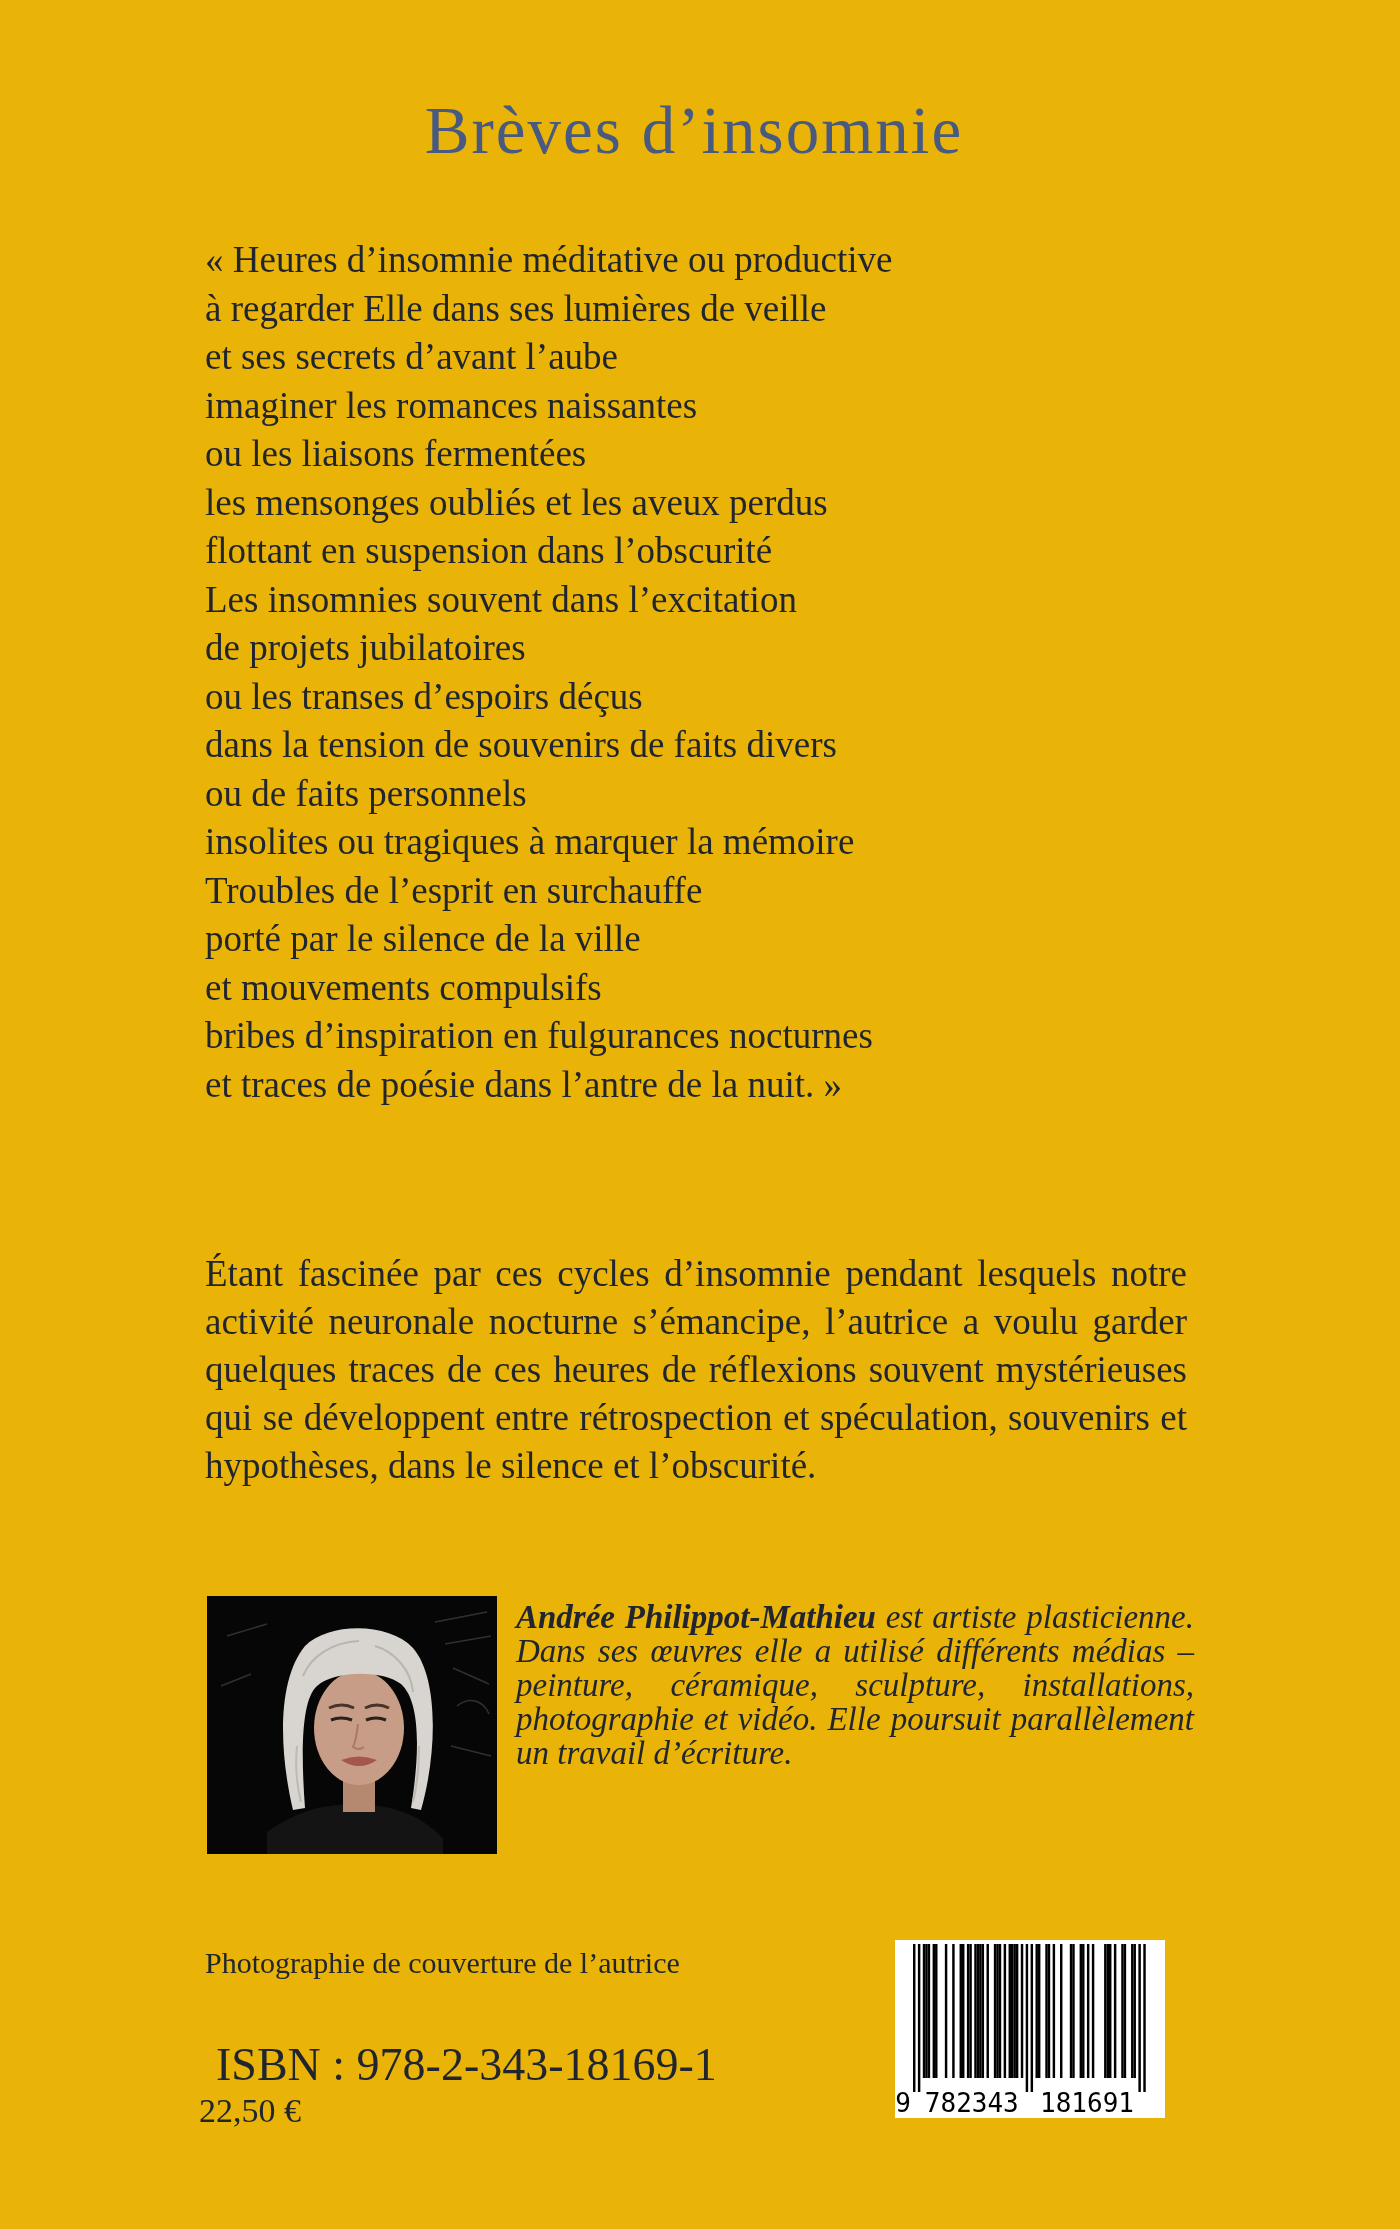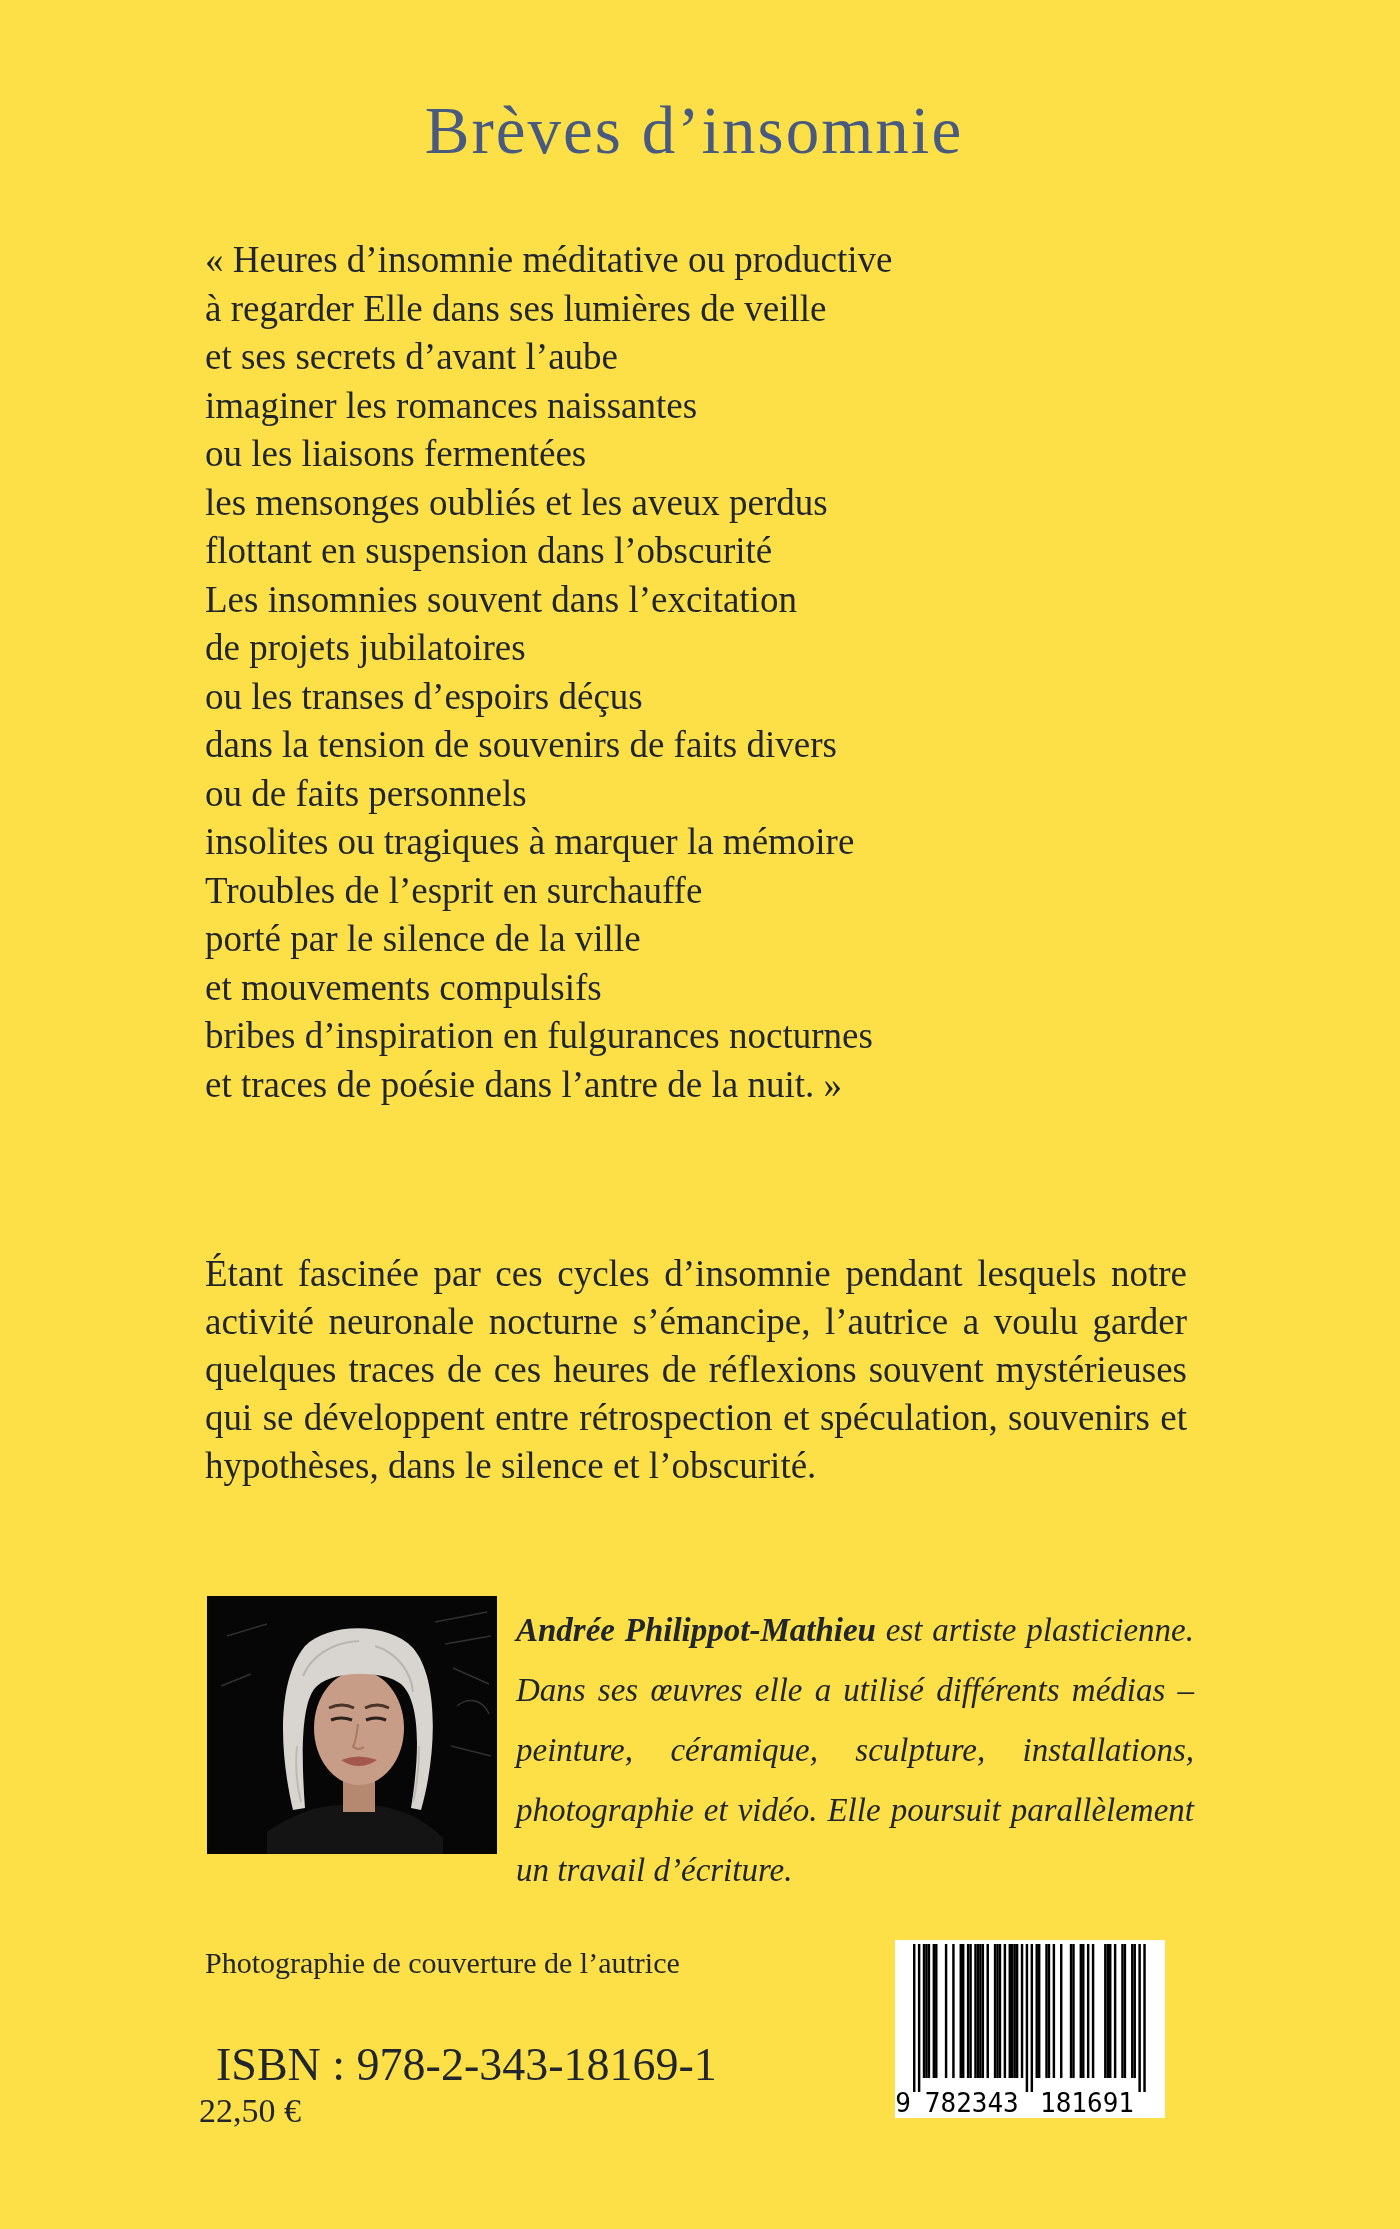--- a/index.html
+++ b/index.html
@@ -2,21 +2,21 @@
 <html style="--title_color: #485a80; --text_color: #21262e;"><head>
 <meta charset="utf-8">
 <style>
   * { margin: 0; padding: 0; box-sizing: border-box; }
   html, body { background: #ffffff; }
   .page {
     position: relative;
     width: 1400px;
     height: 2229px;
     margin: 0 auto;
-    background: #fde047;
+    background: #eab308;
     font-family: "Liberation Serif", serif;
     color: var(--text_color, #21262e);
     overflow: hidden;
   }
   .title {
     position: absolute;
     top: 92px; left: 204px; width: 980px;
     text-align: center;
     font-size: 67px;
     font-weight: 400;
@@ -39,21 +39,21 @@
   .author-photo {
     position: absolute;
     top: 1596px; left: 207px;
     width: 290px; height: 258px;
     display: block;
   }
   .bio {
     position: absolute;
     top: 1600px; left: 516px; width: 678px;
     font-size: 33px;
-    line-height: 60px;
+    line-height: 34px;
     font-style: italic;
     text-align: justify;
   }
   .bio-name { font-weight: bold; }
   .photo-credit {
     position: absolute;
     top: 1946px; left: 205px;
     font-size: 30px;
     text-align: right;
   }

